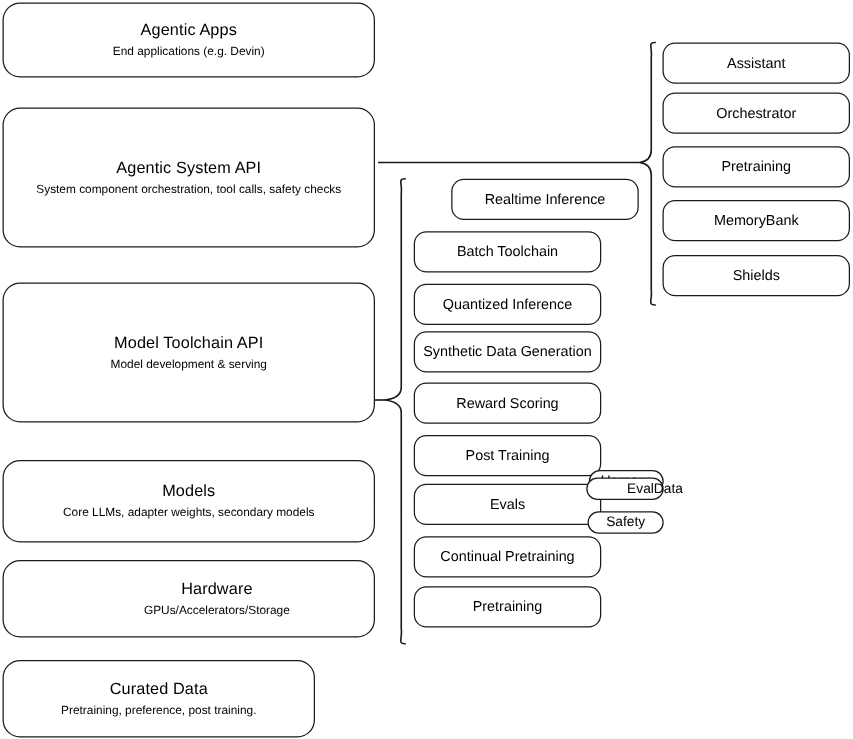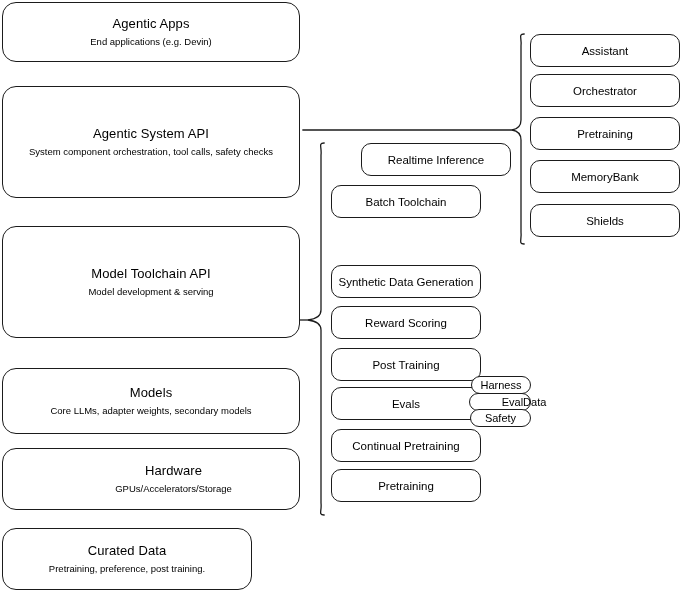--- a/index.html
+++ b/index.html
@@ -155,20 +155,23 @@
              L 321 503
              C 322 511, 318 515, 324 515"></path>
   </svg>
 
   <div class="box cap-box" style="left:331px;top:143px;width:150px;margin-left:30px;">
     <div class="cap-label">Realtime Inference</div>
   </div>
   <div class="box cap-box" style="left:331px;top:185px;width:150px;">
     <div class="cap-label">Batch Toolchain</div>
   </div>
+  <div class="box cap-box" style="left:331px;top:227px;width:150px;">
+    <div class="cap-label">Quantized Inference</div>
+  </div>
   <div class="box cap-box" style="left:331px;top:265px;width:150px;">
     <div class="cap-label">Synthetic Data Generation</div>
   </div>
   <div class="box cap-box" style="left:331px;top:306px;width:150px;">
     <div class="cap-label">Reward Scoring</div>
   </div>
   <div class="box cap-box" style="left:331px;top:348px;width:150px;">
     <div class="cap-label">Post Training</div>
   </div>
   <div class="box cap-box" style="left:331px;top:429px;width:150px;">
@@ -177,21 +180,21 @@
   <div class="box cap-box" style="left:331px;top:387px;width:150px;">
     <div class="cap-label">Evals</div>
   </div>
   <div class="box cap-box" style="left:331px;top:469px;width:150px;">
     <div class="cap-label">Pretraining</div>
   </div>
 
   <div class="pill" style="left:471px;top:376px;width:60px;">
     <div class="pill-label">Harness</div>
   </div>
-  <div class="pill" style="left:469px;top:393px;width:62px;padding-left:48px;">
+  <div class="pill" style="left:469px;top:382px;width:62px;padding-left:48px;">
     <div class="pill-label">EvalData</div>
   </div>
   <div class="pill" style="left:470px;top:409px;width:61px;">
     <div class="pill-label">Safety</div>
   </div>
 
   <div class="box cap-box" style="left:530px;top:34px;width:150px;">
     <div class="cap-label">Assistant</div>
   </div>
   <div class="box cap-box" style="left:530px;top:74px;width:150px;">

